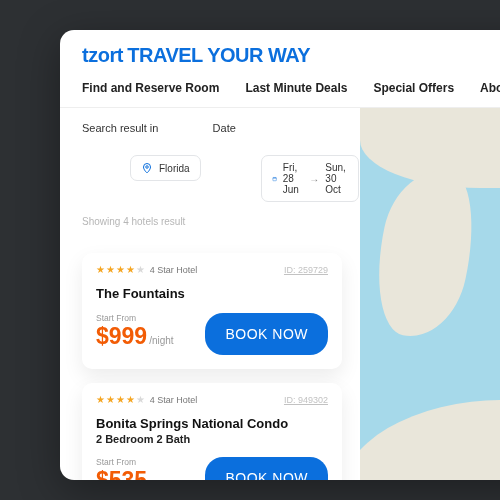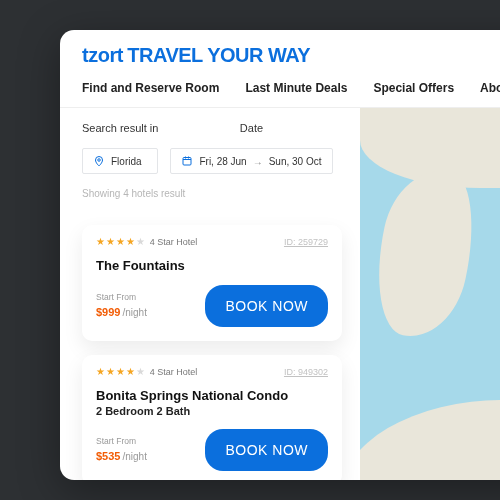--- a/index.html
+++ b/index.html
@@ -24,47 +24,47 @@
   .logo { color:#0b6fdd; font-weight:700; font-size:20px; letter-spacing:-0.5px; }
   .nav {
     display:flex; gap:26px; padding: 6px 22px 12px 22px;
     font-size:12px; font-weight:600; color:#222;
     border-bottom:1px solid #eee;
   }
   .nav span { cursor:pointer; }
   .body { display:flex; flex:1; min-height:0; }
   .left { width: 300px; padding: 14px 18px 18px 22px; display:flex; flex-direction:column; }
   .filters { display:flex; gap:12px; margin-bottom:14px; }
-  .fgroup { display:flex; flex-direction:column; gap:14px;text-align:center; }
+  .fgroup { display:flex; flex-direction:column; gap:21px; }
   .flabel { font-size:11px; color:#333; font-weight:500;}
   .pill {
-    border:1px solid #e3e5e8; border-radius:2px;
+    border:1px solid #e3e5e8; border-radius:7px;
     padding:6px 10px; font-size:10px; color:#333;
-    display:flex; align-items:center; gap:6px; background:#fff;
+    display:flex; align-items:center; gap:6px; background:#fff;margin-left:48px;
   }
   .pill svg { width:12px; height:12px; }
   .showing { font-size:10px; color:#b6b6b6; margin-bottom:26px; }
   .cards { display:flex; flex-direction:column; gap:14px; }
   .card {
     background:#fff; border-radius:10px;
     box-shadow: 0 8px 20px rgba(0,0,0,0.08);
     padding:12px 14px 14px 14px;
     position:relative;
   }
   .ratingrow { display:flex; align-items:center; justify-content:space-between; font-size:9px; color:#777;}
   .stars { display:flex; align-items:center; gap:1px; }
   .stars span.star { color:#f5a623; font-size:10px; line-height:1;}
   .stars span.star.muted { color:#d9d9d9; }
   .stars .rlabel { margin-left:4px; }
   .idtxt { color:#c2c2c2;text-decoration:underline; }
   .hname { font-size:13px; font-weight:800; color:#111; margin-top:11px;}
   .hsub  { font-size:11px; font-weight:600; color:#222; margin-top:2px;}
-  .pricerow { display:flex; align-items:center; justify-content:space-between; margin-top:12px;}
+  .pricerow { display:flex; align-items:flex-start; justify-content:space-between; margin-top:12px;}
   .pricecol .sf { font-size:8.5px; color:#999;}
-  .pricecol .price { color:#f25c05; font-weight:800; font-size:11px; }
+  .pricecol .price { color:#f25c05; font-weight:800; font-size:23px; }
   .pricecol .per { color:#999; font-weight:500; font-size:10px; margin-left:2px;}
   .book {
     background:#0b6fdd; color:#fff; border:none;
     border-radius:18px; padding:13px 20px;
     font-size:14px; font-weight:400; letter-spacing:0.5px;
     cursor:pointer;
   }
   .mapwrap { flex:1; position:relative; overflow:hidden; }
   .map { position:absolute; inset:0; }
   .sea  { position:absolute; inset:0; background:#a6d9ea; }

